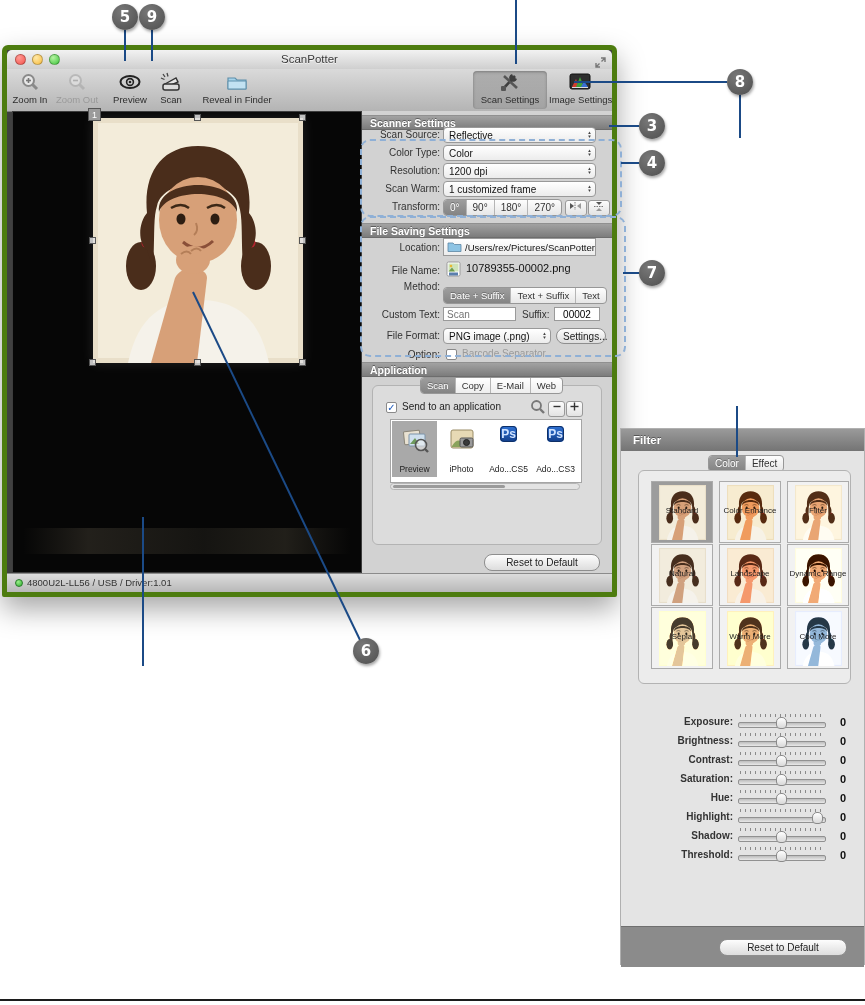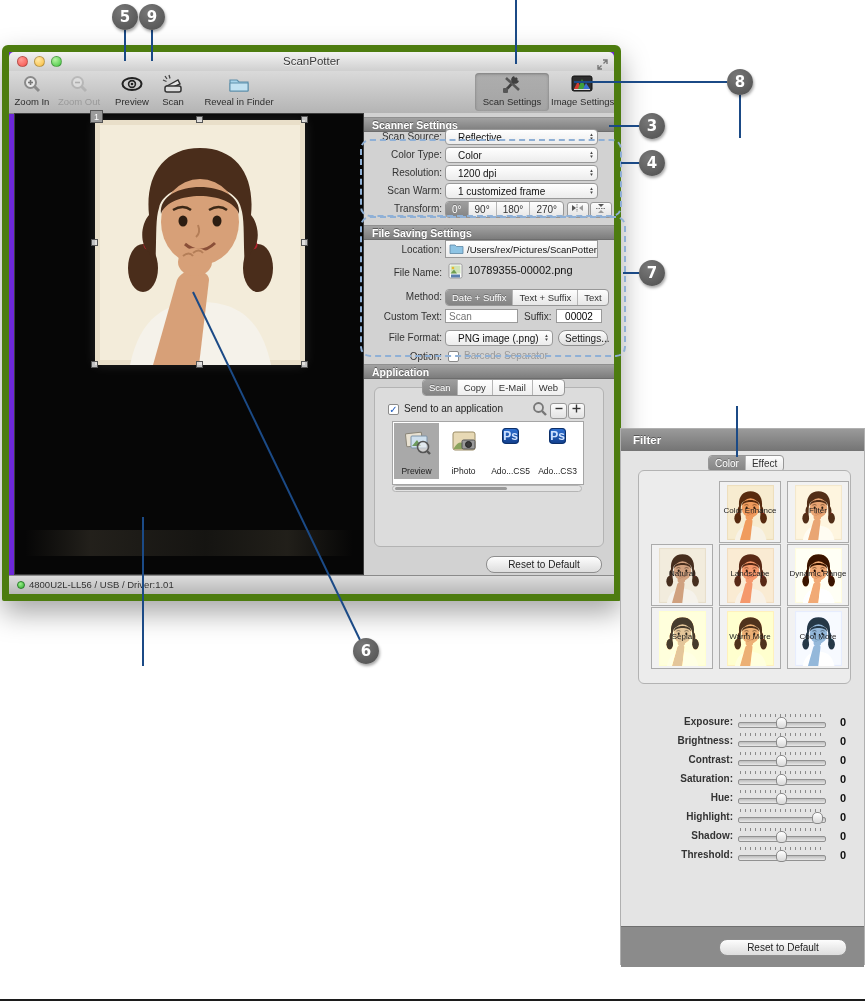--- a/index.html
+++ b/index.html
@@ -1,21 +1,21 @@
 <!DOCTYPE html>
 <html><head>
 <meta charset="utf-8">
 <style>
   html,body{margin:0;padding:0;background:#fff;}
   #page{position:relative;width:865px;height:1005px;overflow:hidden;background:#fff;
         font-family:"Liberation Sans","DejaVu Sans",sans-serif;-webkit-font-smoothing:antialiased;}
   .abs{position:absolute;}
   
-  #win{position:absolute;left:2px;top:45px;width:605px;height:542px;border:7px solid #4d7c0f;
-       border-radius:6px 6px 2px 2px;box-shadow:0 12px 28px rgba(0,0,0,.35);background:#6d28d9;}
+  #win{position:absolute;left:2px;top:45px;width:605px;height:542px;border:5px solid #4d7c0f;
+       border-radius:6px 6px 2px 2px;box-shadow:0 12px 28px rgba(0,0,0,.35);background:#404040;}
   .titlebar{position:absolute;left:0;top:0;width:100%;height:19px;border-radius:5px 5px 0 0;
        background:linear-gradient(#f2f2f2,#cfcfcf);border-bottom:1px solid #9a9a9a;}
   .light{position:absolute;top:4px;width:11px;height:11px;border-radius:50%;border:1px solid rgba(0,0,0,.25);box-sizing:border-box;}
   .title{position:absolute;left:0;right:0;top:3px;text-align:center;font-size:11.5px;color:#3a3a3a;text-shadow:0 1px 0 rgba(255,255,255,.7);}
   .toolbar{position:absolute;left:0;top:19px;width:100%;height:42px;
        background:linear-gradient(#dadada,#b4b4b4);border-bottom:1px solid #828282;}
   .titem{position:absolute;top:2px;height:38px;text-align:center;}
   .ticon{display:block;height:22px;margin:1px auto 0;}
   .tlabel{display:block;font-size:9.5px;color:#2d2d2d;white-space:nowrap;}
   .titem.disabled .tlabel{color:#9a9a9a;}
@@ -29,21 +29,21 @@
   .bednoise{position:absolute;left:10px;right:10px;bottom:18px;height:26px;
        background:linear-gradient(90deg,transparent,rgba(120,110,90,.25) 20%,rgba(90,85,70,.18) 55%,rgba(130,120,95,.22) 80%,transparent);}
   
   .spanel{position:absolute;left:355px;top:61px;width:250px;height:462px;background:#d2d2d2;font-size:10px;color:#222;}
   .phdr{position:absolute;left:0;width:100%;height:15px;background:linear-gradient(#a2a2a2,#7c7c7c);
        color:#fff;font-weight:bold;font-size:10.5px;line-height:15px;padding-left:8px;box-sizing:border-box;
        text-shadow:0 -1px 0 rgba(0,0,0,.4);border-top:1px solid #909090;border-bottom:1px solid #6d6d6d;}
   .rlabel{position:absolute;left:0;width:78px;text-align:right;line-height:16px;color:#333;}
   .popup{position:absolute;left:81px;width:153px;height:16px;background:linear-gradient(#fff,#ececec);
        border:1px solid #999;border-radius:4px;box-sizing:border-box;display:flex;align-items:center;}
-  .popup .pval{flex:1;padding-left:12px;color:#111;}
+  .popup .pval{flex:1;padding-left:5px;color:#111;}
   .arrs{width:11px;font-size:4.5px;line-height:4px;color:#444;text-align:center;}
   .segc{position:absolute;display:flex;height:15px;border:1px solid #979797;border-radius:4px;overflow:hidden;background:linear-gradient(#fdfdfd,#e7e7e7);}
   .segc span{padding:0 6px;line-height:15px;border-right:1px solid #b5b5b5;color:#333;}
   .segc span:last-child{border-right:none;}
   .segc span.sel{background:linear-gradient(#9e9e9e,#848484);color:#fff;text-shadow:0 -1px 0 rgba(0,0,0,.3);}
   .minibtn{position:absolute;height:14px;border:1px solid #999;border-radius:3px;background:linear-gradient(#fcfcfc,#e3e3e3);text-align:center;}
   .txt{position:absolute;height:14px;border:1px solid #9a9a9a;background:#fff;font-size:10px;padding:0 3px;box-sizing:border-box;font-family:"Liberation Sans",sans-serif;}
   .pushbtn{position:absolute;height:16px;border:1px solid #8e8e8e;border-radius:8px;background:linear-gradient(#fdfdfd,#ddd);
        font-size:10px;text-align:center;color:#222;box-sizing:border-box;}
   .cb{position:absolute;width:11px;height:11px;border:1px solid #8a8a8a;border-radius:2px;background:#fff;box-sizing:border-box;
@@ -288,21 +288,21 @@
         <svg width="16" height="17">
             <rect x="1" y="1" width="13" height="14" rx="1.5" fill="#fff" stroke="#999"></rect>
             <rect x="2.5" y="2.5" width="10" height="8" fill="#cfe3b9"></rect>
             <circle cx="5" cy="5" r="1.3" fill="#e8b830"></circle>
             <path d="M2.5,10.5 L6,6.5 L9,10.5 Z" fill="#6f9d4f"></path>
             <rect x="3" y="11.5" width="9" height="3" fill="#5a7fae"></rect>
           </svg>
       </span>
       <span class="abs" style="left:104px;top:151px;font-size:11px;color:#111">10789355-00002.png</span>
 
-      <span class="rlabel" style="top:176px">Method:</span>
+      <span class="rlabel" style="top:168px">Method:</span>
       <div class="segc" style="left:81px;top:176px;font-size:9.5px">
         <span class="sel">Date + Suffix</span>
         <span>Text + Suffix</span>
         <span>Text</span>
       </div>
 
       <span class="rlabel" style="top:196px">Custom Text:</span>
       <input class="txt" style="left: 81px; top: 196px; width: 73px;" placeholder="Scan">
       <span class="abs" style="left:160px;top:198px;color:#333">Suffix:</span>
       <input class="txt" style="left: 192px; top: 196px; width: 46px; text-align: center;" value="00002">
@@ -396,20 +396,26 @@
   <div id="fpanel">
     <div class="fhdr">Filter</div>
 
     <div class="segc" style="left:87px;top:26px;font-size:10px">
       <span class="sel">Color</span>
       <span>Effect</span>
     </div>
 
     <div class="groupbox" style="left:17px;top:41px;width:211px;height:212px;background:#ececec"></div>
 
+    <div class="tile sel" style="left:30px;top:52px">
+      <svg class="timg" viewBox="0 0 210 245" style="filter:none">
+          <use href="#girl"></use>
+        </svg>
+      <span class="tlbl">Standard</span>
+    </div>
     <div class="tile" style="left:98px;top:52px">
       <svg class="timg" viewBox="0 0 210 245" style="filter:saturate(1.55)">
           <use href="#girl"></use>
         </svg>
       <span class="tlbl">Color Enhance</span>
     </div>
     <div class="tile" style="left:166px;top:52px">
       <svg class="timg" viewBox="0 0 210 245" style="filter:saturate(1.2) brightness(1.04)">
           <use href="#girl"></use>
         </svg>

